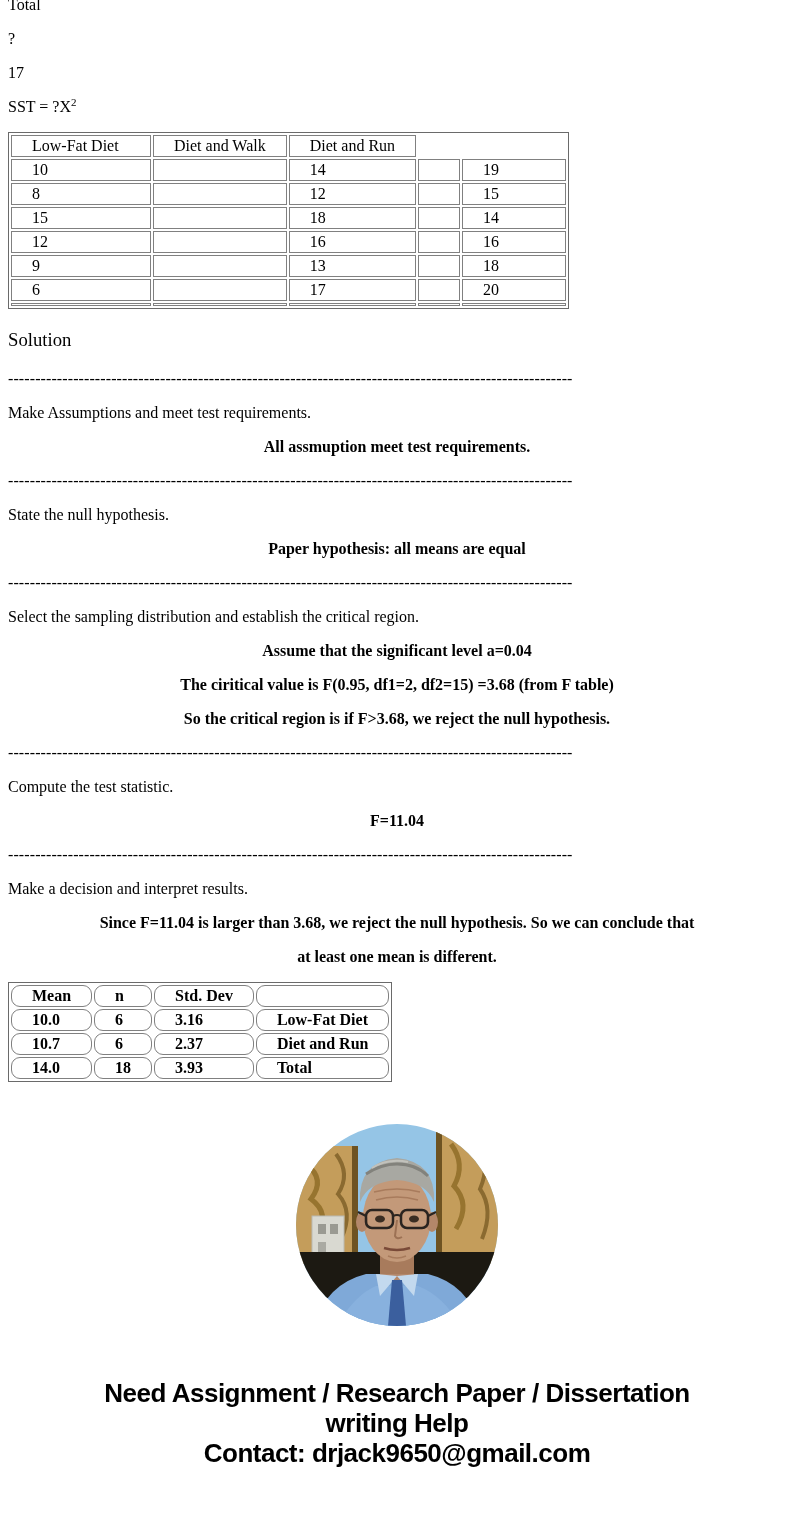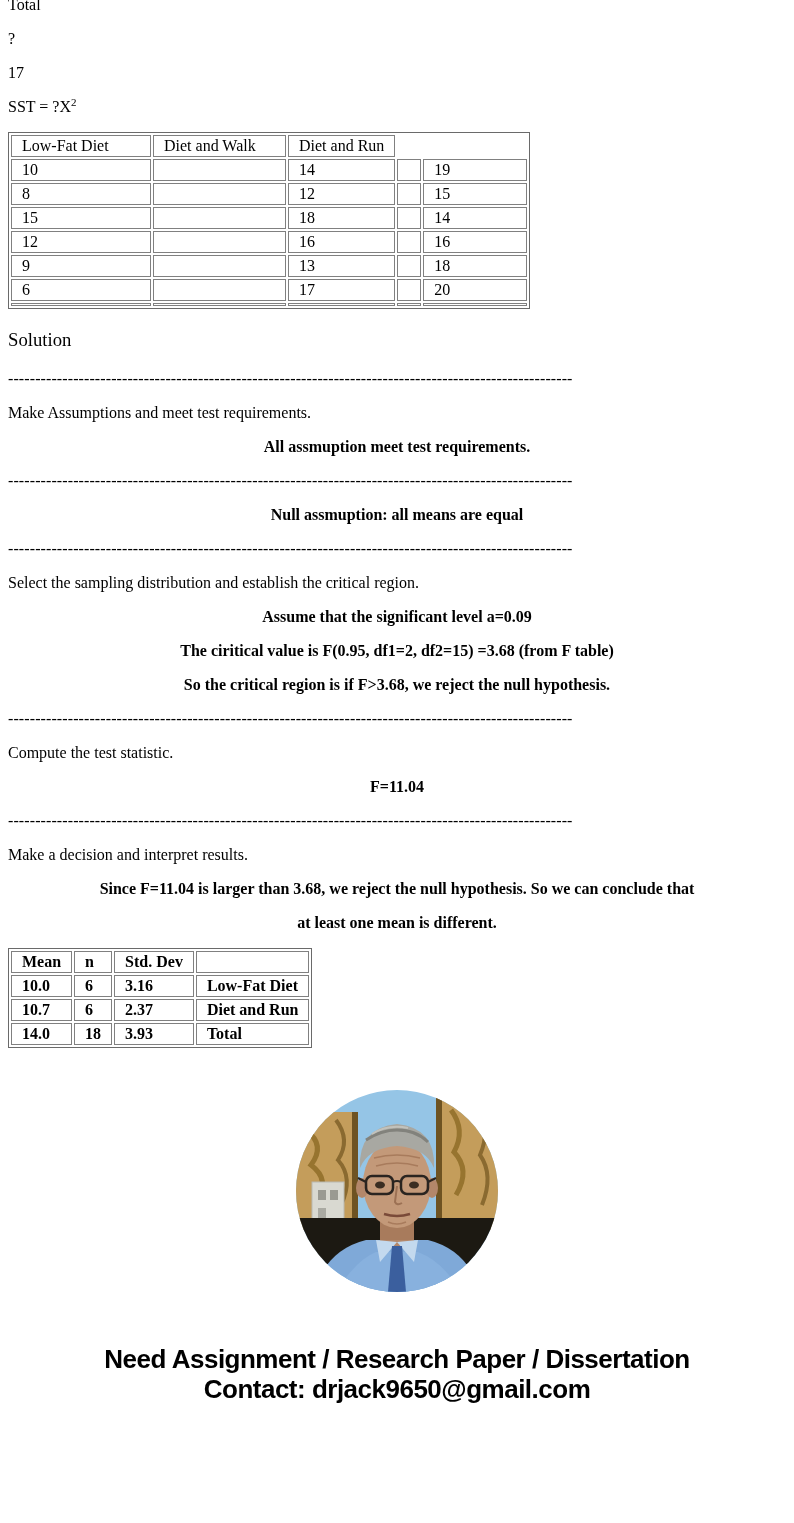--- a/index.html
+++ b/index.html
@@ -24,28 +24,28 @@
 
   
   table {
     border-collapse: separate;
     border-spacing: 2px;
     border: 1px solid #6a6a6a;
     background: #ffffff;
   }
   td {
     border: 1px solid #808080;
-    padding: 0 10px;
+    padding: 0 20px;
     height: 20px;
     font-size: 16px;
     vertical-align: middle;
     white-space: nowrap;
   }
   tr.filler td { height: 1px; padding: 0; }
-  #table2 td { font-weight: bold; }
+  #table2 td { font-weight: bold; border-radius: 9px; }
   #table1 { margin: 16px 0 0 0; }
   #table2 { margin: 16px 0 0 0; }
 
   
   h3.sol-heading {
     font-size: 18.7px;
     font-weight: normal;
     margin: 20px 0 19px 0;
   }
   .blk { margin: 16px 0; }
@@ -153,24 +153,25 @@
       </tbody>
   </table>
 
   <h3 class="sol-heading">Solution</h3>
 
   <div id="solution-blocks">
       <p class="blk sep">--------------------------------------------------------------------------------------------------------</p>
       <p class="blk">Make Assumptions and meet test requirements.</p>
       <p class="blk bold">All assmuption meet test requirements.</p>
       <p class="blk sep">--------------------------------------------------------------------------------------------------------</p>
-      <p class="blk bold">Null assmuption: all means are equal</p>
+      <p class="blk">State the null hypothesis.</p>
+      <p class="blk bold">Paper hypothesis: all means are equal</p>
       <p class="blk sep">--------------------------------------------------------------------------------------------------------</p>
       <p class="blk">Select the sampling distribution and establish the critical region.</p>
-      <p class="blk bold">Assume that the significant level a=0.09</p>
+      <p class="blk bold">Assume that the significant level a=0.04</p>
       <p class="blk bold">The ciritical value is F(0.95, df1=2, df2=15) =3.68 (from F table)</p>
       <p class="blk bold">So the critical region is if F&gt;3.68, we reject the null hypothesis.</p>
       <p class="blk sep">--------------------------------------------------------------------------------------------------------</p>
       <p class="blk">Compute the test statistic.</p>
       <p class="blk bold">F=11.04</p>
       <p class="blk sep">--------------------------------------------------------------------------------------------------------</p>
       <p class="blk">Make a decision and interpret results.</p>
       <p class="blk bold">Since F=11.04 is larger than 3.68, we reject the null hypothesis. So we can conclude that</p>
       <p class="blk bold">at least one mean is different.</p>
     </div>
@@ -263,16 +264,17 @@
 
       <path d="M101 96 L99 112 Q101 116 106 113" stroke="#9c7154" stroke-width="2" fill="none"></path>
 
       <path d="M88 124 Q101 128 114 124" stroke="#7a4a38" stroke-width="2.5" fill="none"></path>
       <path d="M92 132 Q101 136 110 132" stroke="#a87b5c" stroke-width="1.5" fill="none"></path>
     </svg>
   </div>
 
   <div class="footer">
     <div>Need Assignment / Research Paper / Dissertation</div>
+    <div>writing Help</div>
     <div>Contact: drjack9650@gmail.com</div>
   </div>
 
 </div>
 
 </body></html>

